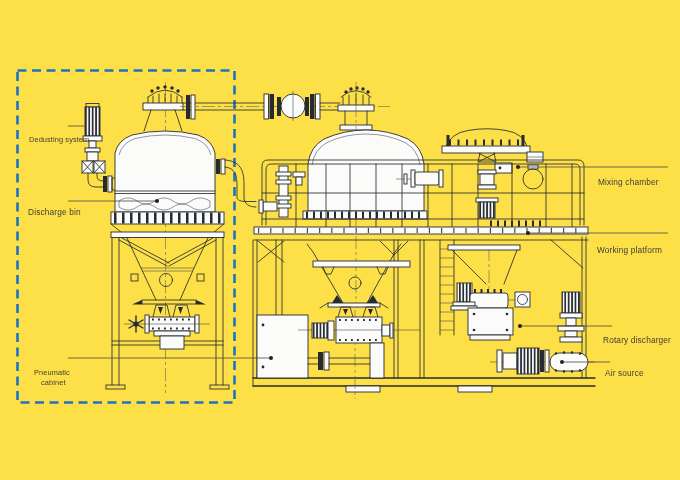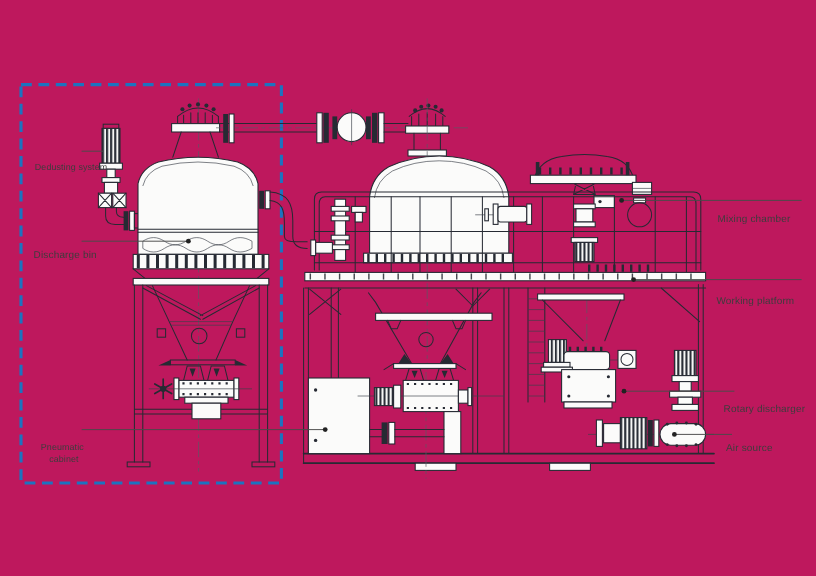--- a/index.html
+++ b/index.html
@@ -1,16 +1,16 @@
 <!DOCTYPE html>
 <html><head>
 <meta charset="utf-8">
 <style>
   html,body{margin:0;padding:0;background:#e9e9e8;}
-  .stage{position:relative;width:680px;height:480px;background:#be185d;overflow:hidden;
+  .stage{position:relative;width:680px;height:480px;background:#fde047;overflow:hidden;
          font-family:"Liberation Sans", sans-serif;}
   svg{position:absolute;left:0;top:0;}
   .ln{stroke:#262a33;stroke-width:.85;fill:none;stroke-linecap:round;}
   .ln2{stroke:#262a33;stroke-width:1.4;fill:none;stroke-linecap:round;}
   .thin{stroke:#3c4049;stroke-width:.55;fill:none;}
   .wfill{fill:#fbfbfa;stroke:#262a33;stroke-width:.9;}
   .dark{fill:#262a33;stroke:none;}
   .cl{stroke:#565b63;stroke-width:.55;fill:none;stroke-dasharray:13 3 3 3;}
   .boltrow{stroke:#262a33;fill:none;}
   .ribs{fill:url(#ribs);stroke:#262a33;stroke-width:.9;}

